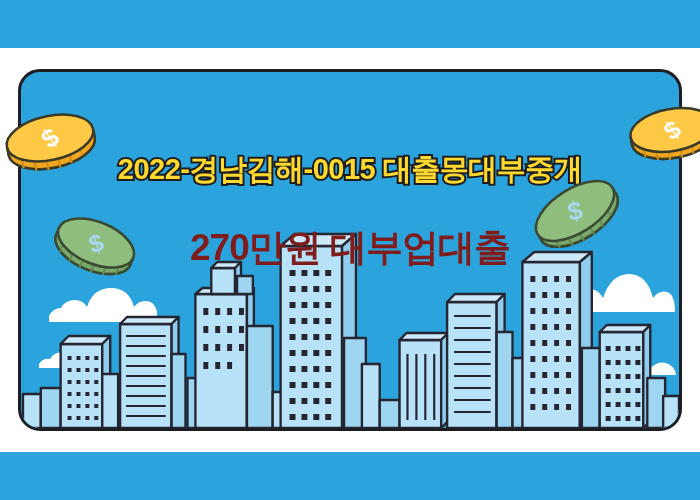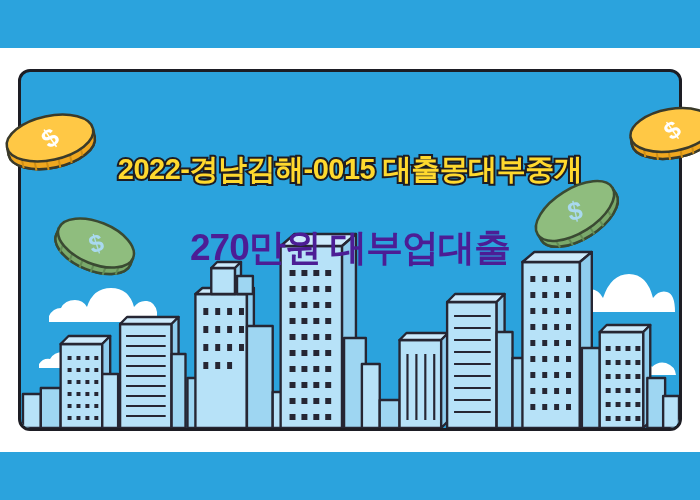--- a/index.html
+++ b/index.html
@@ -15,21 +15,21 @@
   
   .band{position:absolute;left:0;width:700px;background:#2ba3dd;}
   .band-top{top:0;height:48px;}
   .band-bottom{top:452px;height:48px;}
 
   
   .card{
     position:absolute;left:18px;top:69px;width:664px;height:362px;
     background:#2ba3dd;
     border:3px solid #1d1d24;
-    border-radius:12px;
+    border-radius:22px;
     box-sizing:border-box;
     overflow:hidden;
   }
   .card-inner{position:absolute;inset:0;}
 
   
   .cloud{position:absolute;}
   .cloud svg{display:block;}
 
   
@@ -48,21 +48,21 @@
     paint-order:stroke fill;
     white-space:nowrap;
     z-index:6;
   }
   .subline{
     position:absolute;left:0;right:0;top:151px;
     text-align:center;
     font-size:37px;
     font-weight:bold;
     letter-spacing:-1px;
-    color:#4c1d95;
+    color:#7f1d1d;
     white-space:nowrap;
     z-index:6;
   }
 
   
   .coin{position:absolute;z-index:8;}
   .coin svg{display:block;overflow:visible;}
   .coin-gold-left{left:-2px;top:100px;}
   .coin-gold-right{left:622px;top:92px;}
   .coin-green-left{left:48px;top:203px;}

